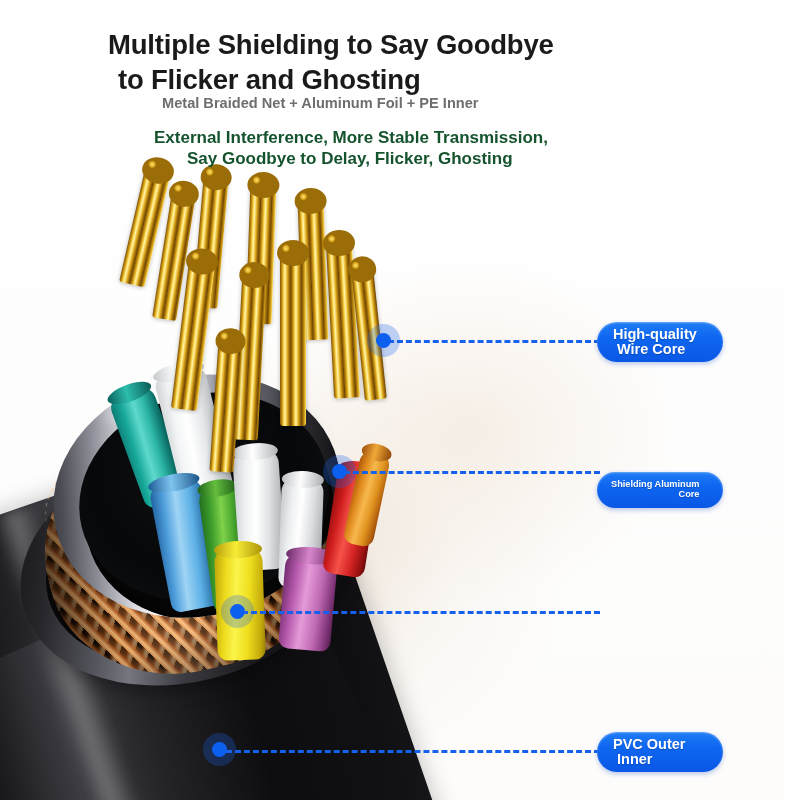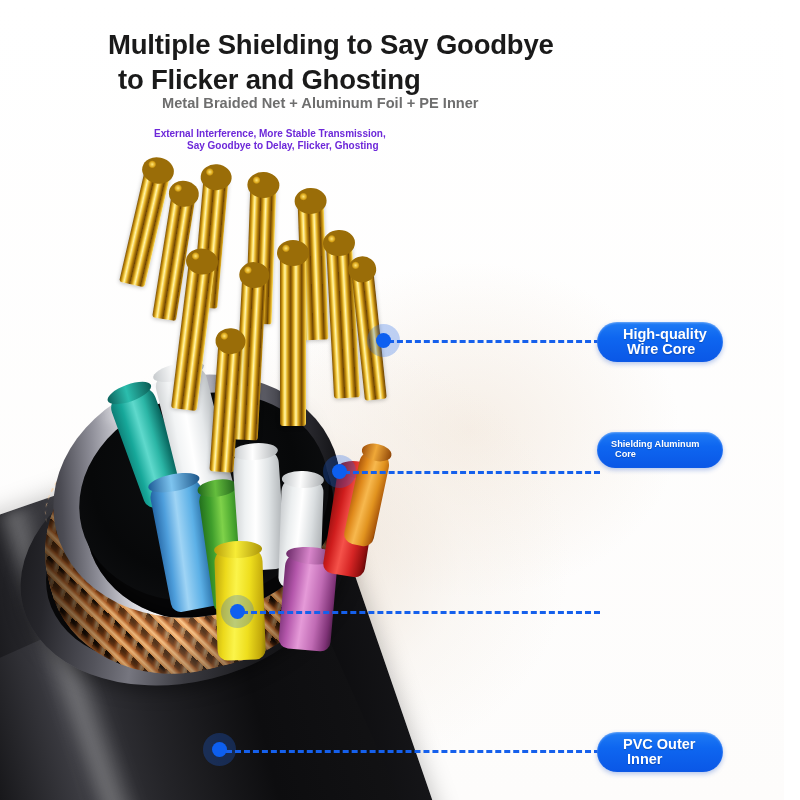--- a/index.html
+++ b/index.html
@@ -28,44 +28,44 @@
   }
   .title .l2 { display:block; padding-left:10px; }
 
   .sub1 {
     position:absolute; left:162px; top:96px; width:560px;
     font-size:14.6px; font-weight:bold; color:#6e6e6e; line-height:1.08;
   }
   .sub1 .l2 { display:block; padding-left:12px; }
   .sub2 {
     position:absolute; left:154px; top:128px; width:560px;
-    font-size:10px; font-weight:bold; color:#6d28d9; line-height:1.22;
+    font-size:17px; font-weight:bold; color:#14532d; line-height:1.22;
   }
   .sub2 .l2 { display:block; padding-left:8px;margin-left:25px; }
 
   
   .pill {
     position:absolute; border-radius:999px;
     background:linear-gradient(180deg,#1f7cf5 0%, #0e66f0 40%, #0a57e6 100%);
     box-shadow:0 2px 5px rgba(10,70,200,0.30), inset 0 1px 2px rgba(255,255,255,0.35);
     display:flex; align-items:center;
     overflow:hidden;
   }
   .pill .txt {
     color:#ffffff; font-weight:bold; line-height:1.06;
-    padding-left:26px; text-shadow:0 1px 1px rgba(0,0,0,0.22);
+    padding-left:16px; text-shadow:0 1px 1px rgba(0,0,0,0.22);
   }
   .pill .txt .l2 { display:block; padding-left:4px; }
   .pill.big  { width:126px; height:40px; }
   .pill.big .txt { font-size:14.5px; }
   .pill.small{ width:126px; height:36px; }
   .pill.small .txt { font-size:9.2px; padding-left:14px; }
 
   #pill-core   { left:597px; top:322px; }
-  #pill-foil   { left:597px; top:432px; }
+  #pill-foil   { left:597px; top:472px;text-align:right; }
   #pill-braid  { left:597px; top:592px; }
   #pill-pvc    { left:597px; top:732px; }
 
   
   .leader {
     position:absolute; height:0;
     border-top:3px dashed #1560ec;
   }
   #lead-core  { left:388px; top:340px; width:212px; }
   #lead-foil  { left:344px; top:471px; width:256px; }

